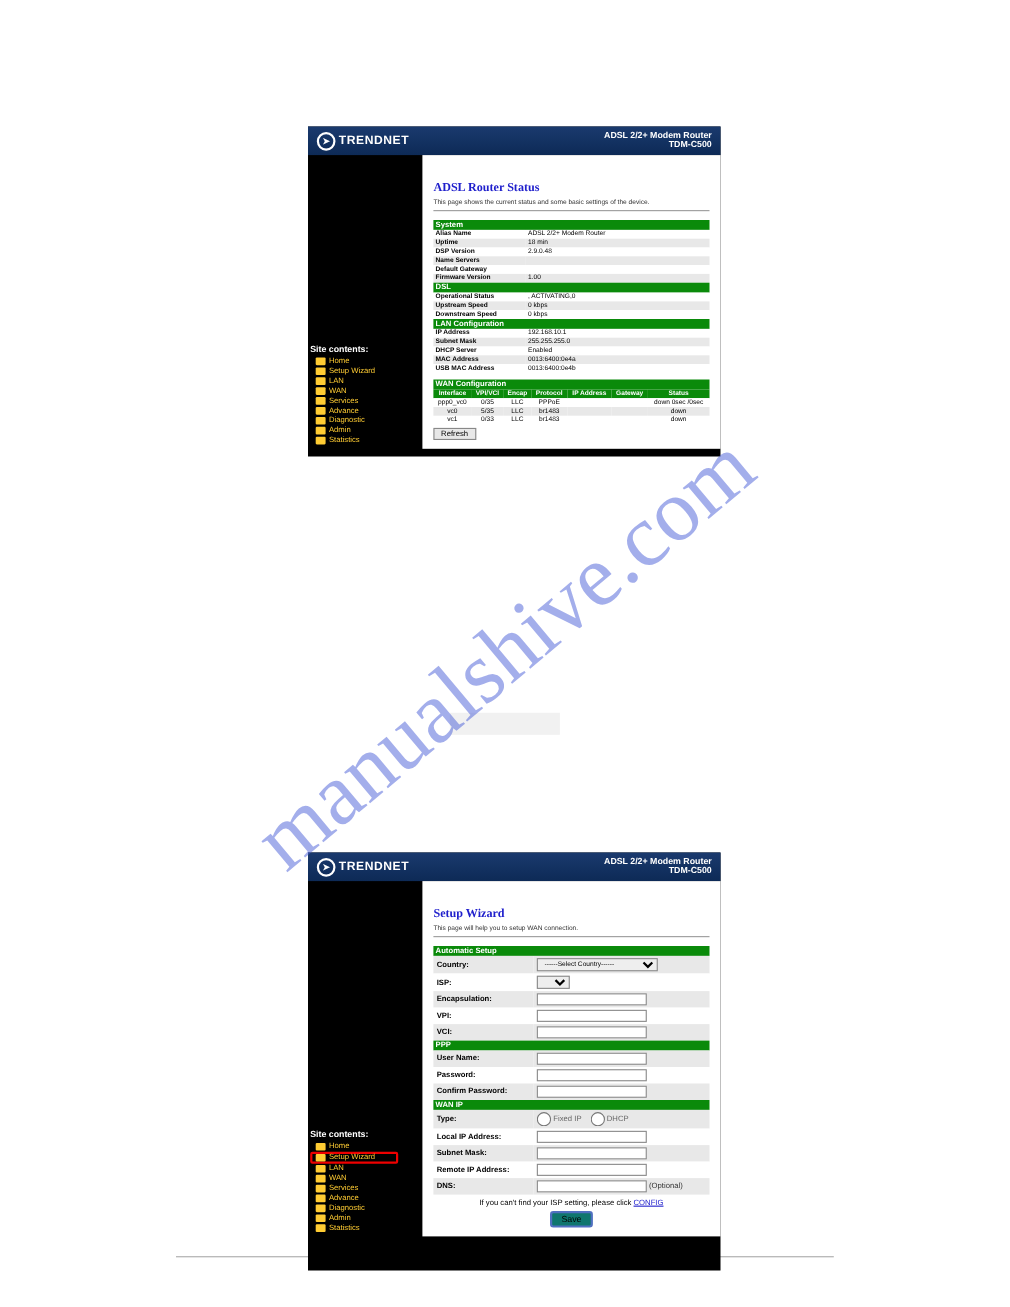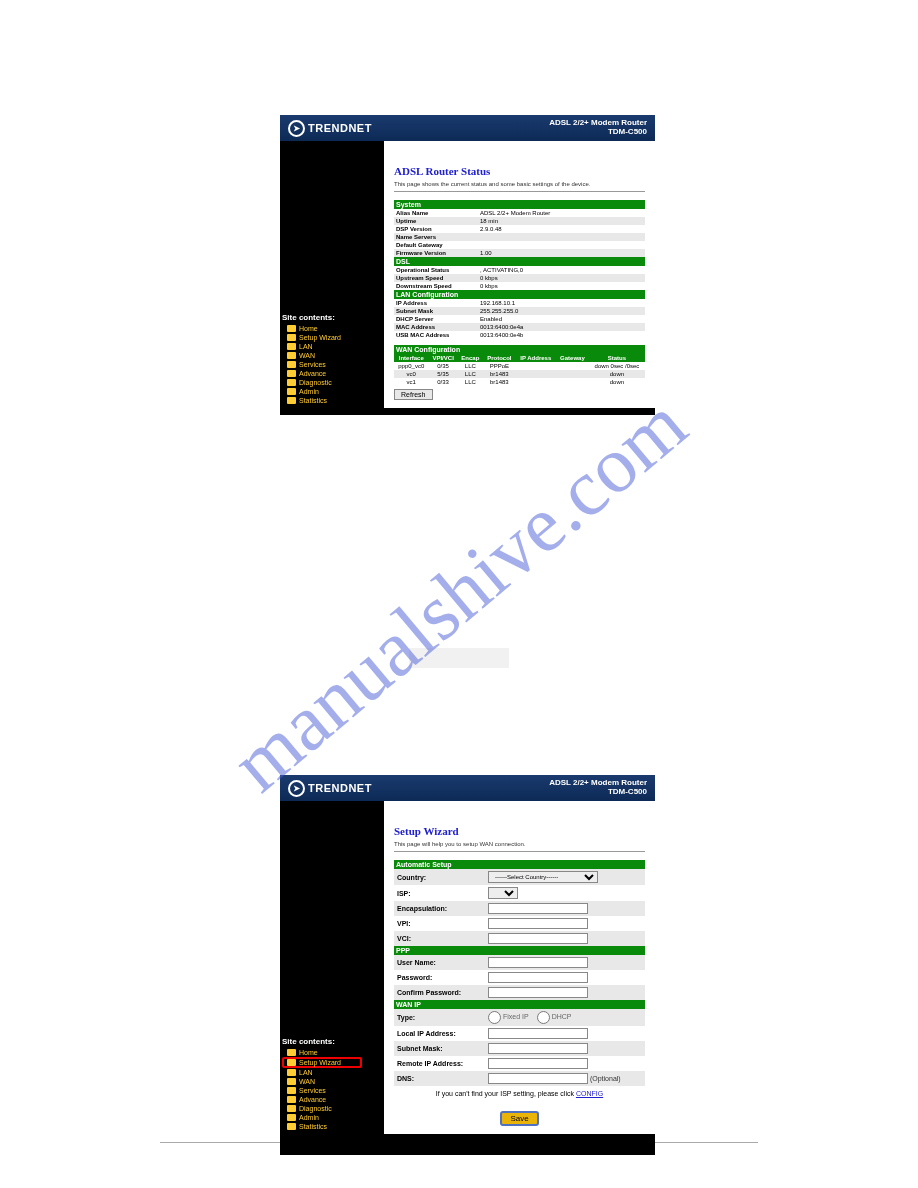--- a/index.html
+++ b/index.html
@@ -150,23 +150,23 @@
     height:12px;
     font-size:6px;
     padding:0 2px;
   }
   .radio{margin:0 2px 0 0;vertical-align:middle;}
   .radio-lbl{font-size:7px;color:#666;margin-right:6px;}
   .opt{font-size:7px;color:#333;}
   .config-note{font-size:7px;text-align:center;margin-top:4px;}
   .config-note a{color:#2020cc;}
   .save-btn{
-    display:block;margin:14px auto 0 auto;
+    display:block;margin:4px auto 0 auto;
     border:2px solid #5070c0;border-radius:3px;
-    background:#eab308;padding:1px 8px;font-size:8px;
+    background:#0f766e;padding:1px 8px;font-size:8px;
     cursor:pointer;
   }
 </style>
 </head>
 <body>
 
 <div class="watermark">manualshive.com</div>
 <div class="page-num"></div>
 <div class="hr"></div>
 

